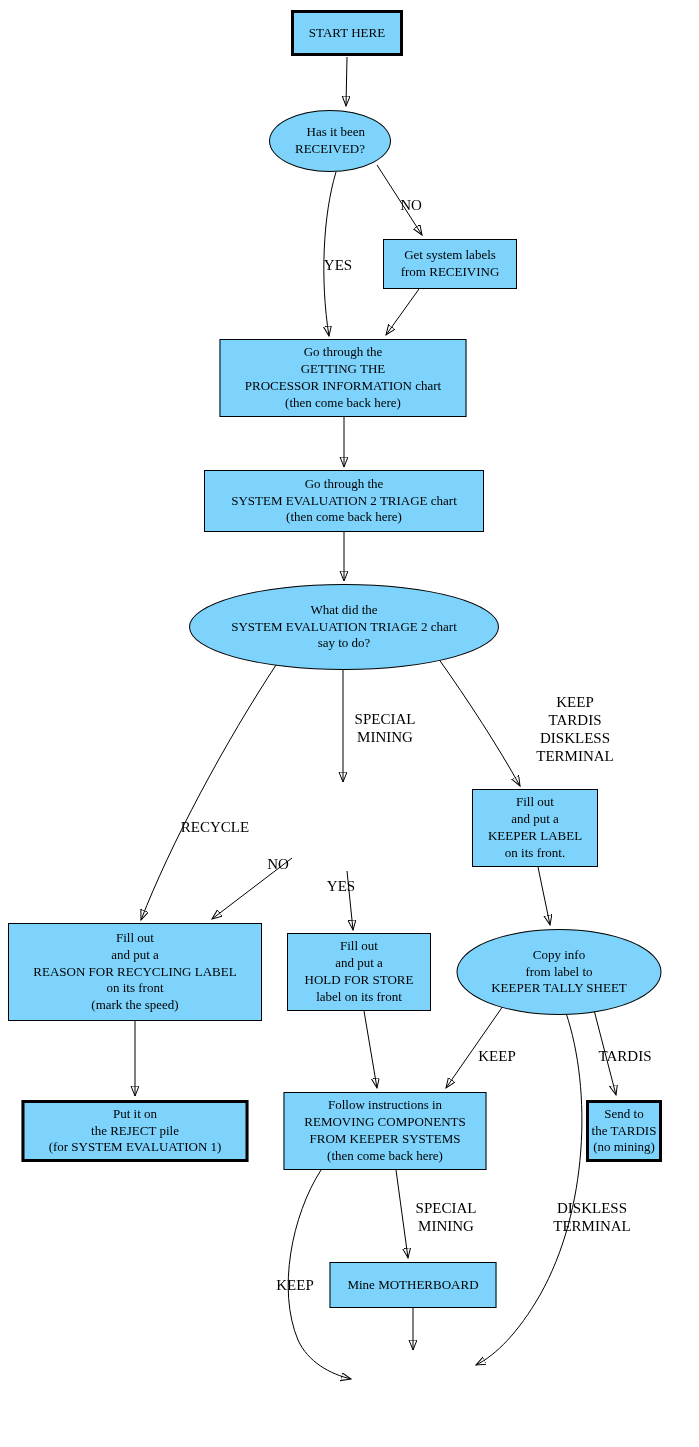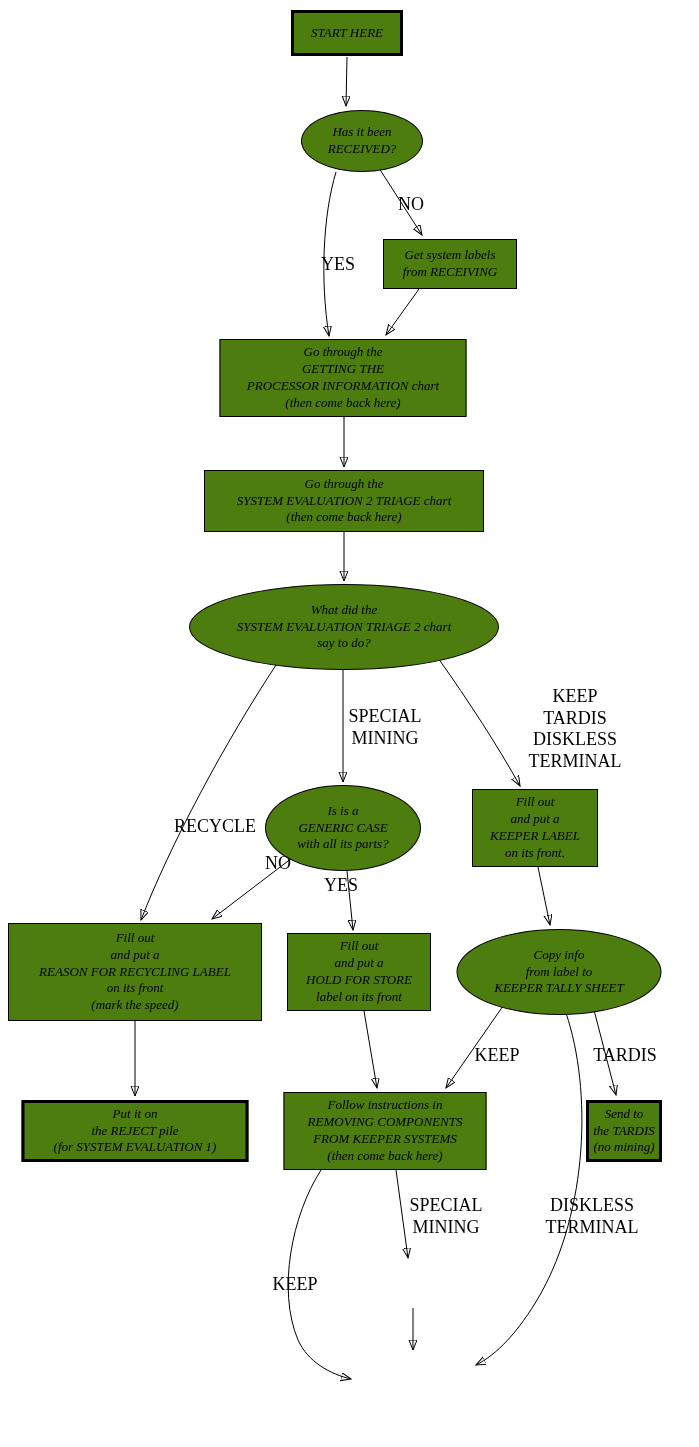--- a/index.html
+++ b/index.html
@@ -8,28 +8,28 @@
     position:relative; width:699px; height:1447px; background:#ffffff;
     font-family:"Liberation Serif","DejaVu Serif",serif; color:#000;
     overflow:hidden;
   }
   .edges { position:absolute; left:0; top:0; width:699px; height:1447px; }
   .edges path { stroke:#000; stroke-width:1; fill:none; }
   .node {
     position:absolute; transform:translate(-50%,-50%);
     display:flex; align-items:center; justify-content:center;
     text-align:center; white-space:pre-line;
-    background:#4d7c0f; border:1px solid #000;
-    font-size:13px; line-height:1.3;font-style:italic;
+    background:#7dd3fc; border:1px solid #000;
+    font-size:13px; line-height:1.3;
   }
   .ellipse { border-radius:50%; }
   .bold { border-width:3px; }
   .edge-label {
     position:absolute; transform:translate(-50%,-50%);
-    text-align:center; font-size:18px; line-height:1.2; white-space:pre-line;
+    text-align:center; font-size:15px; line-height:1.2; white-space:pre-line;
   }
 </style>
 </head>
 <body>
 
 <div class="canvas">
 
   <svg class="edges" width="699" height="1447" viewBox="0 0 699 1447" xmlns="http://www.w3.org/2000/svg">
     <defs>
       <marker id="arrow" markerUnits="userSpaceOnUse" markerWidth="12" markerHeight="10" refX="10" refY="4" orient="auto">
@@ -53,42 +53,39 @@
     <path d="M503,1006 L446,1088" marker-end="url(#arrow)"></path>
     <path d="M594,1010 L616,1095" marker-end="url(#arrow)"></path>
     <path d="M566,1013 C592,1090 588,1210 540,1295 C518,1333 496,1355 476,1365" marker-end="url(#arrow)"></path>
     <path d="M396,1170 L408,1258" marker-end="url(#arrow)"></path>
     <path d="M321,1170 C292,1215 277,1290 298,1340 C308,1362 330,1374 351,1379" marker-end="url(#arrow)"></path>
     <path d="M413,1308 L413,1350" marker-end="url(#arrow)"></path>
   </svg>
 
   <div class="node bold" style="left:347px; top:33px; width:112px; height:46px;">START HERE</div>
 
-  <div class="node ellipse" style="left:362px; top:141px; width:122px; height:62px;">Has it been
+  <div class="node ellipse" style="left:330px; top:141px; width:122px; height:62px;text-align:right;">Has it been
 RECEIVED?</div>
 
   <div class="node" style="left:430px; top:264px; width:134px; height:50px;margin-left:20px;">Get system labels
 from RECEIVING</div>
 
   <div class="node" style="left:343px; top:378px; width:247px; height:78px;">Go through the
 GETTING THE
 PROCESSOR INFORMATION chart
 (then come back here)</div>
 
   <div class="node" style="left:344px; top:501px; width:280px; height:62px;">Go through the
 SYSTEM EVALUATION 2 TRIAGE chart
 (then come back here)</div>
 
   <div class="node ellipse" style="left:344px; top:627px; width:310px; height:86px;">What did the
 SYSTEM EVALUATION TRIAGE 2 chart
 say to do?</div>
 
-  <div class="node ellipse" style="left:343px; top:828px; width:156px; height:86px;">Is is a
-GENERIC CASE
-with all its parts?</div>
 
   <div class="node" style="left:535px; top:828px; width:126px; height:78px;">Fill out
 and put a
 KEEPER LABEL
 on its front.</div>
 
   <div class="node" style="left:135px; top:972px; width:254px; height:98px;">Fill out
 and put a
 REASON FOR RECYCLING LABEL
 on its front
@@ -109,20 +106,21 @@
 
   <div class="node" style="left:385px; top:1131px; width:203px; height:78px;">Follow instructions in
 REMOVING COMPONENTS
 FROM KEEPER SYSTEMS
 (then come back here)</div>
 
   <div class="node bold" style="left:624px; top:1131px; width:76px; height:62px;">Send to
 the TARDIS
 (no mining)</div>
 
+  <div class="node" style="left:413px; top:1285px; width:167px; height:46px;">Mine MOTHERBOARD</div>
 
 
   <div class="edge-label" style="left:411px; top:205px;">NO</div>
 
   <div class="edge-label" style="left:338px; top:265px;">YES</div>
 
   <div class="edge-label" style="left:385px; top:728px;">SPECIAL
 MINING</div>
 
   <div class="edge-label" style="left:575px; top:729px;">KEEP

